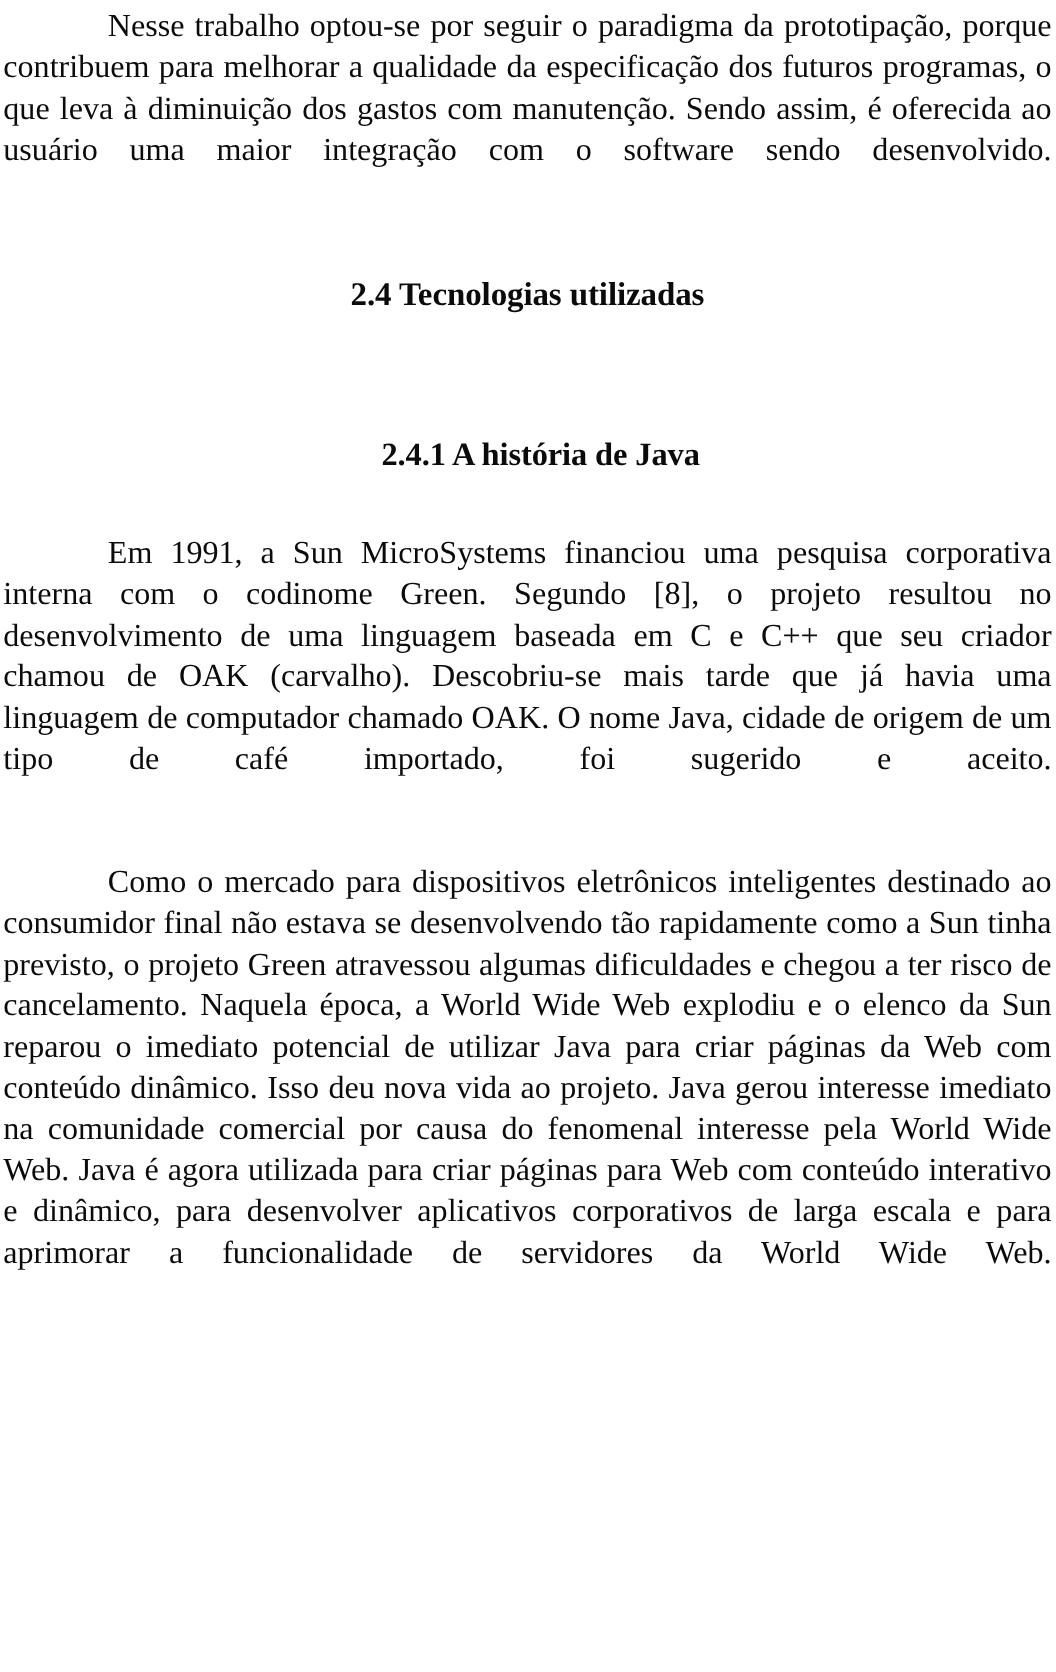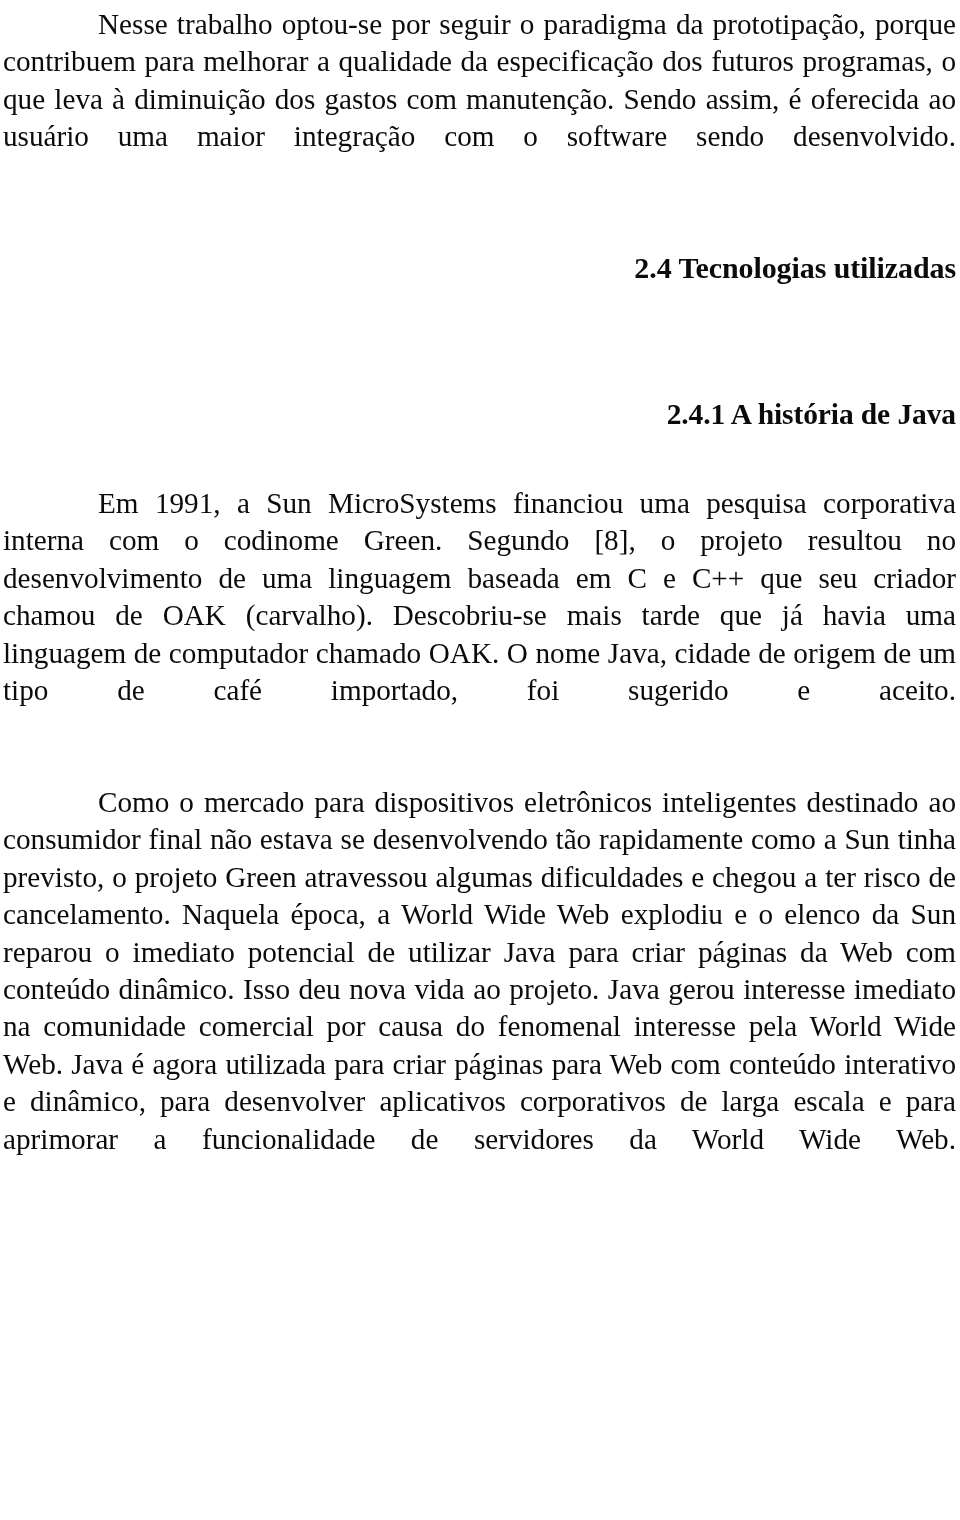--- a/index.html
+++ b/index.html
@@ -56,31 +56,31 @@
     width: 100%;
     height: 0;
   }
 
   
   .h2 {
     margin: 0;
     font-size: 30px;
     line-height: 38px;
     font-weight: bold;
-    text-align: right;
+    text-align: center;
     text-indent: 0;
     letter-spacing: -0.1px;
   }
 
   .h3 {
     margin: 0;
     font-size: 29.5px;
     line-height: 38px;
     font-weight: bold;
-    text-align: right;
+    text-align: center;
     text-indent: 0;
     padding-left: 24px;
     letter-spacing: -0.1px;
   }
 
   
   .gap-h2-before   { height: 56px; }
   .gap-h2-after    { height: 52px; }
   .gap-h3-before   { height: 56px; }
   .gap-h3-after    { height: 52px; }

